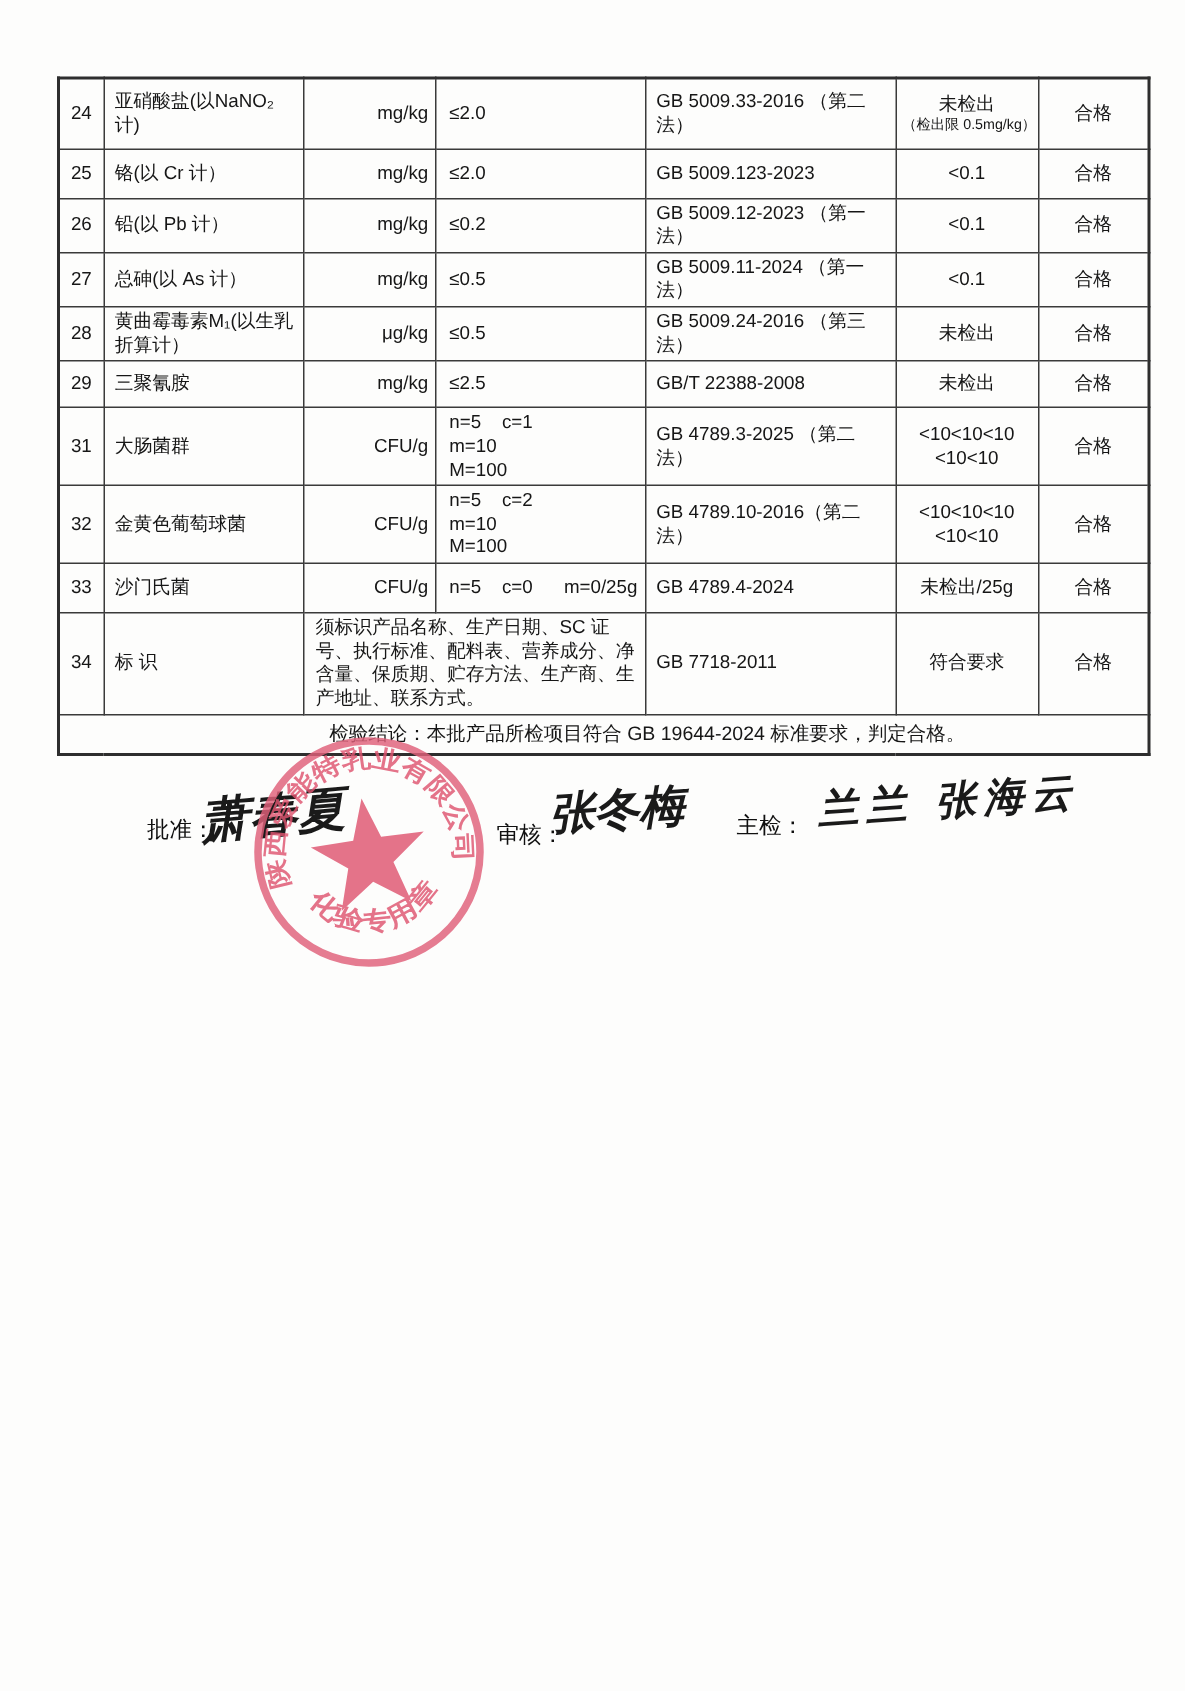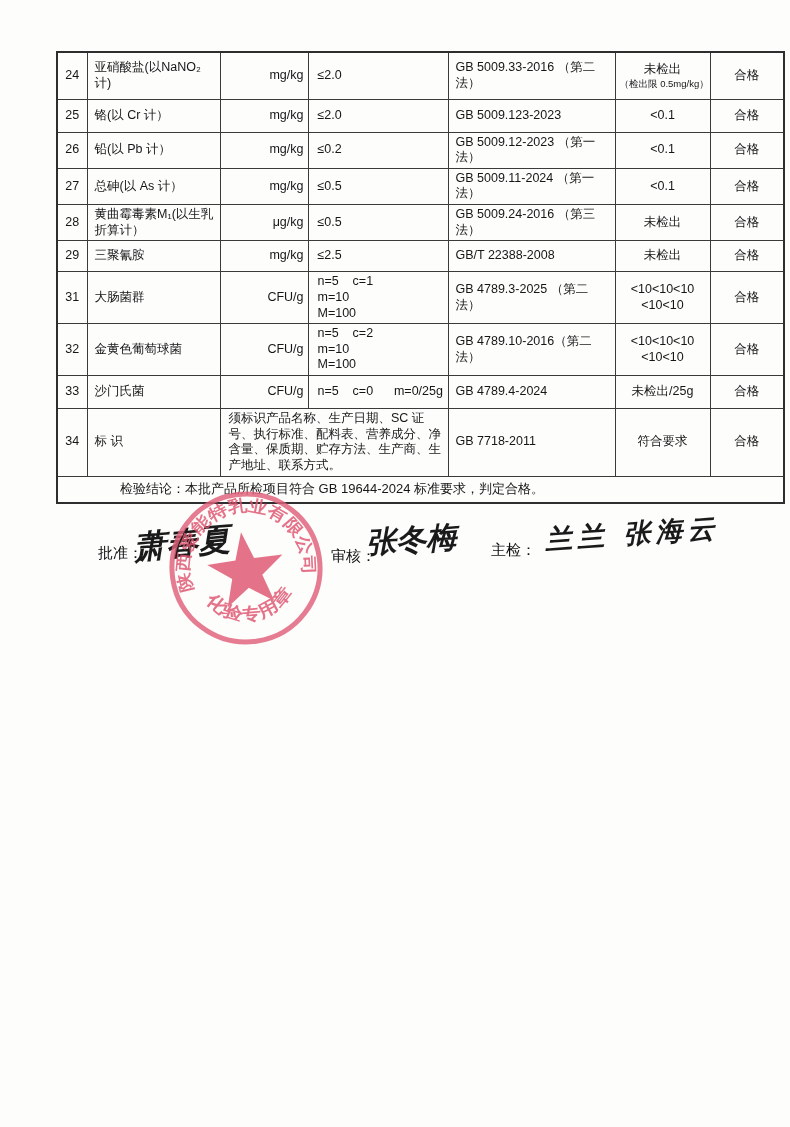--- a/index.html
+++ b/index.html
@@ -7,21 +7,21 @@
   .page {
     position: relative;
     width: 790px; height: 1127px;
     margin: 0 auto;
     background: #fdfdfc;
     font-family: "Liberation Sans", sans-serif;
     color: #141414;
     overflow: hidden;
   }
   table.report {
-    position: absolute; left: 56px; top: 51px;
+    position: absolute; left: 38px; top: 51px;
     width: 727px;
     border-collapse: collapse;
     table-layout: fixed;
     font-size: 12.5px;
     color: #161616;
   }
   table.report td {
     border: 1px solid #3a3a3a;
     vertical-align: middle;
     padding: 2px 4px;
@@ -30,21 +30,21 @@
   table.report { border: 2px solid #2e2e2e; }
   .c-no     { text-align: center; }
   .c-item   { text-align: left; padding-left: 7px !important; margin-left: 28px; }
   .c-unit   { text-align: right; padding-left: 8px !important; }
   .c-limit  { text-align: left; padding-left: 9px !important; white-space: pre-wrap; }
   .c-method { text-align: left; padding-left: 7px !important; }
   .c-result { text-align: center; white-space: pre-line; }
   .c-result .note { font-size: 9.5px; white-space: nowrap; }
   .c-concl  { text-align: center; }
   .c-reqs   { text-align: left; padding-left: 8px !important; line-height: 1.35; }
-  .c-conclusion-row { text-align: left; padding-left: 62px !important; font-size: 13px; }
+  .c-conclusion-row { text-align: center; padding-left: 62px !important; font-size: 13px; }
   
   .sig-label { position: absolute; font-size: 15px; color:#101010; }
   .sig-name  {
     position: absolute; color:#1a1a1a;
     font-family: "DejaVu Serif", serif;
     font-style: italic; font-weight: bold;
     white-space: nowrap;
   }
   .stamp { position: absolute; left: 156px; top: 478px; opacity: 0.82; }
 </style>

